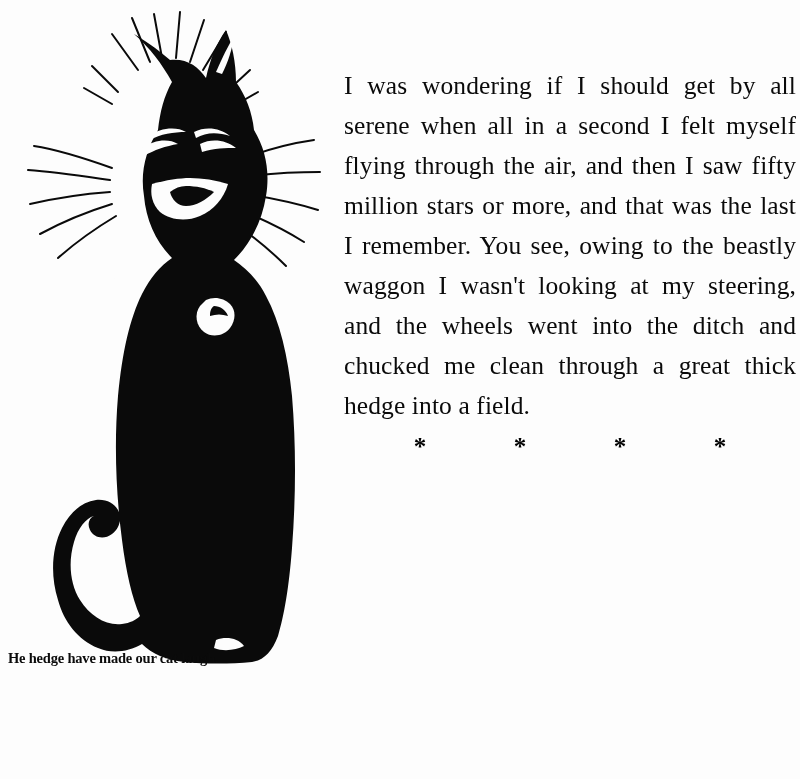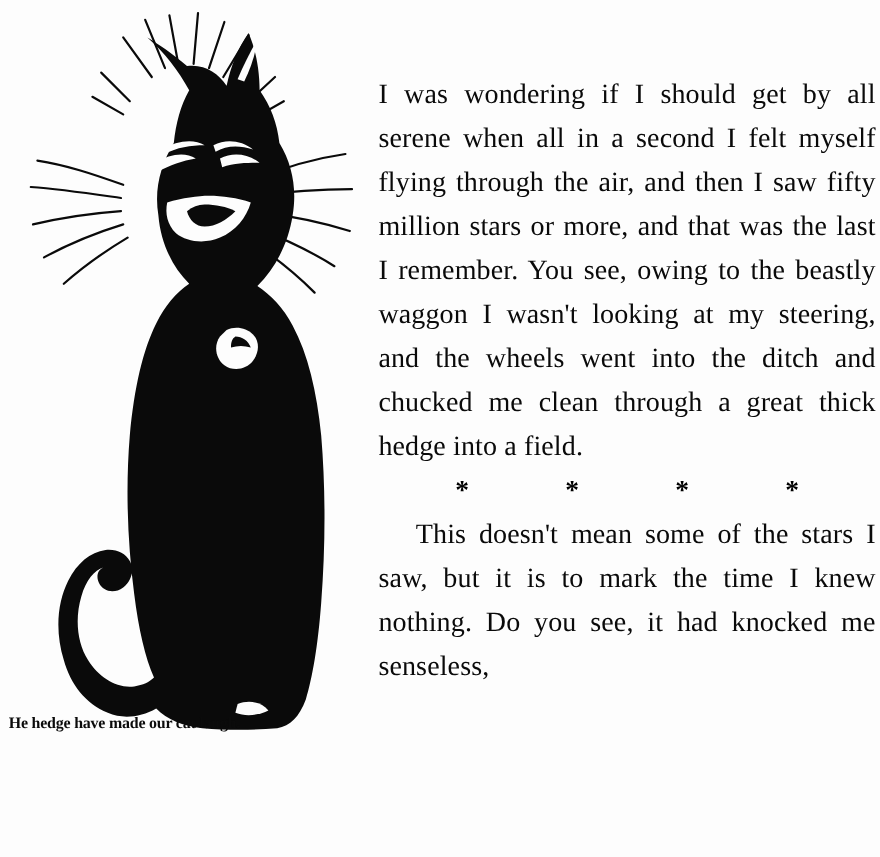--- a/index.html
+++ b/index.html
@@ -214,16 +214,15 @@
   <div class="text-col">
     <p class="para para-1">I was wondering if I should get by all serene when all in a second I felt myself flying through the air, and then I saw fifty million stars or more, and that was the last I remember.  You see, owing to the beastly waggon I wasn't looking at my steering, and the wheels went into the ditch and chucked me clean through a great thick hedge into a field.</p>
 
     <div class="stars">
       <span>*</span>
       <span>*</span>
       <span>*</span>
       <span>*</span>
     </div>
 
-    <p class="para para-2"><span class="indent"></span><span>This doesn't mean some of the stars I saw, but it is to mark the time I knew nothing.  Do you see, it had knocked me senseless,</span></p>
   </div>
 
 </div>
 
 </body></html>

